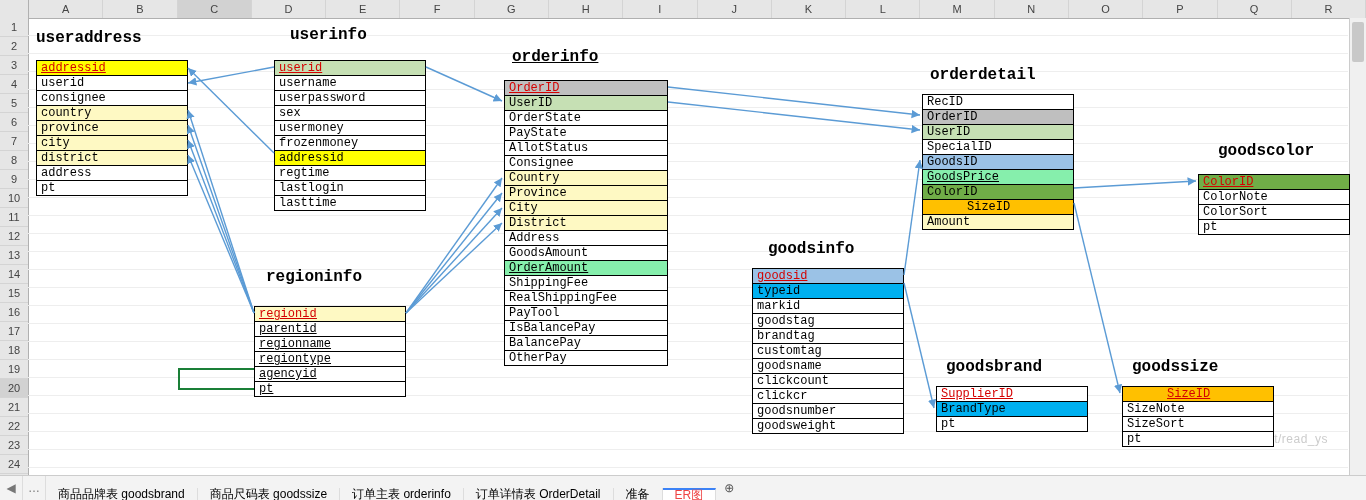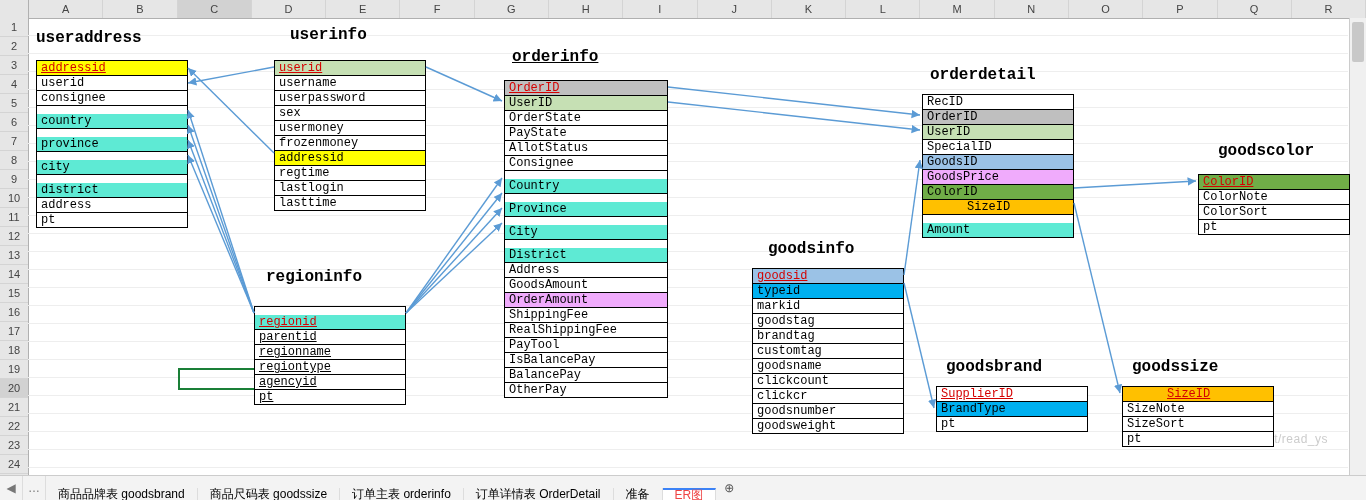--- a/index.html
+++ b/index.html
@@ -115,25 +115,25 @@
     border-bottom:1px solid #000;
     padding:0 4px;
     overflow:hidden;
     white-space:nowrap;
   }
   .erow:last-child{border-bottom:none;}
   .pk{ text-decoration: underline; }
   .fg-red{color:#d40000;}
   
   .bg-yellow{background:#ffff00;}
-  .bg-peach{background:#5eead4;margin-top:8px;}
+  .bg-peach{background:#fef9c3;}
   .bg-lgreen{background:#c6e0b4;}
   .bg-green{background:#70ad47;}
   .bg-grey{background:#bfbfbf;}
-  .bg-magenta{background:#f0abfc;}
+  .bg-magenta{background:#86efac;text-decoration:underline;}
   .bg-orange{background:#ffc000;padding-left:44px;}
   .bg-lblue{background:#9bc2e6;}
   .bg-blue{background:#00b0f0;}
   
   .selcell{
     position:absolute;
     border:2px solid #1a7f37;
     background:rgba(0,0,0,0);
     z-index:1;
   }

